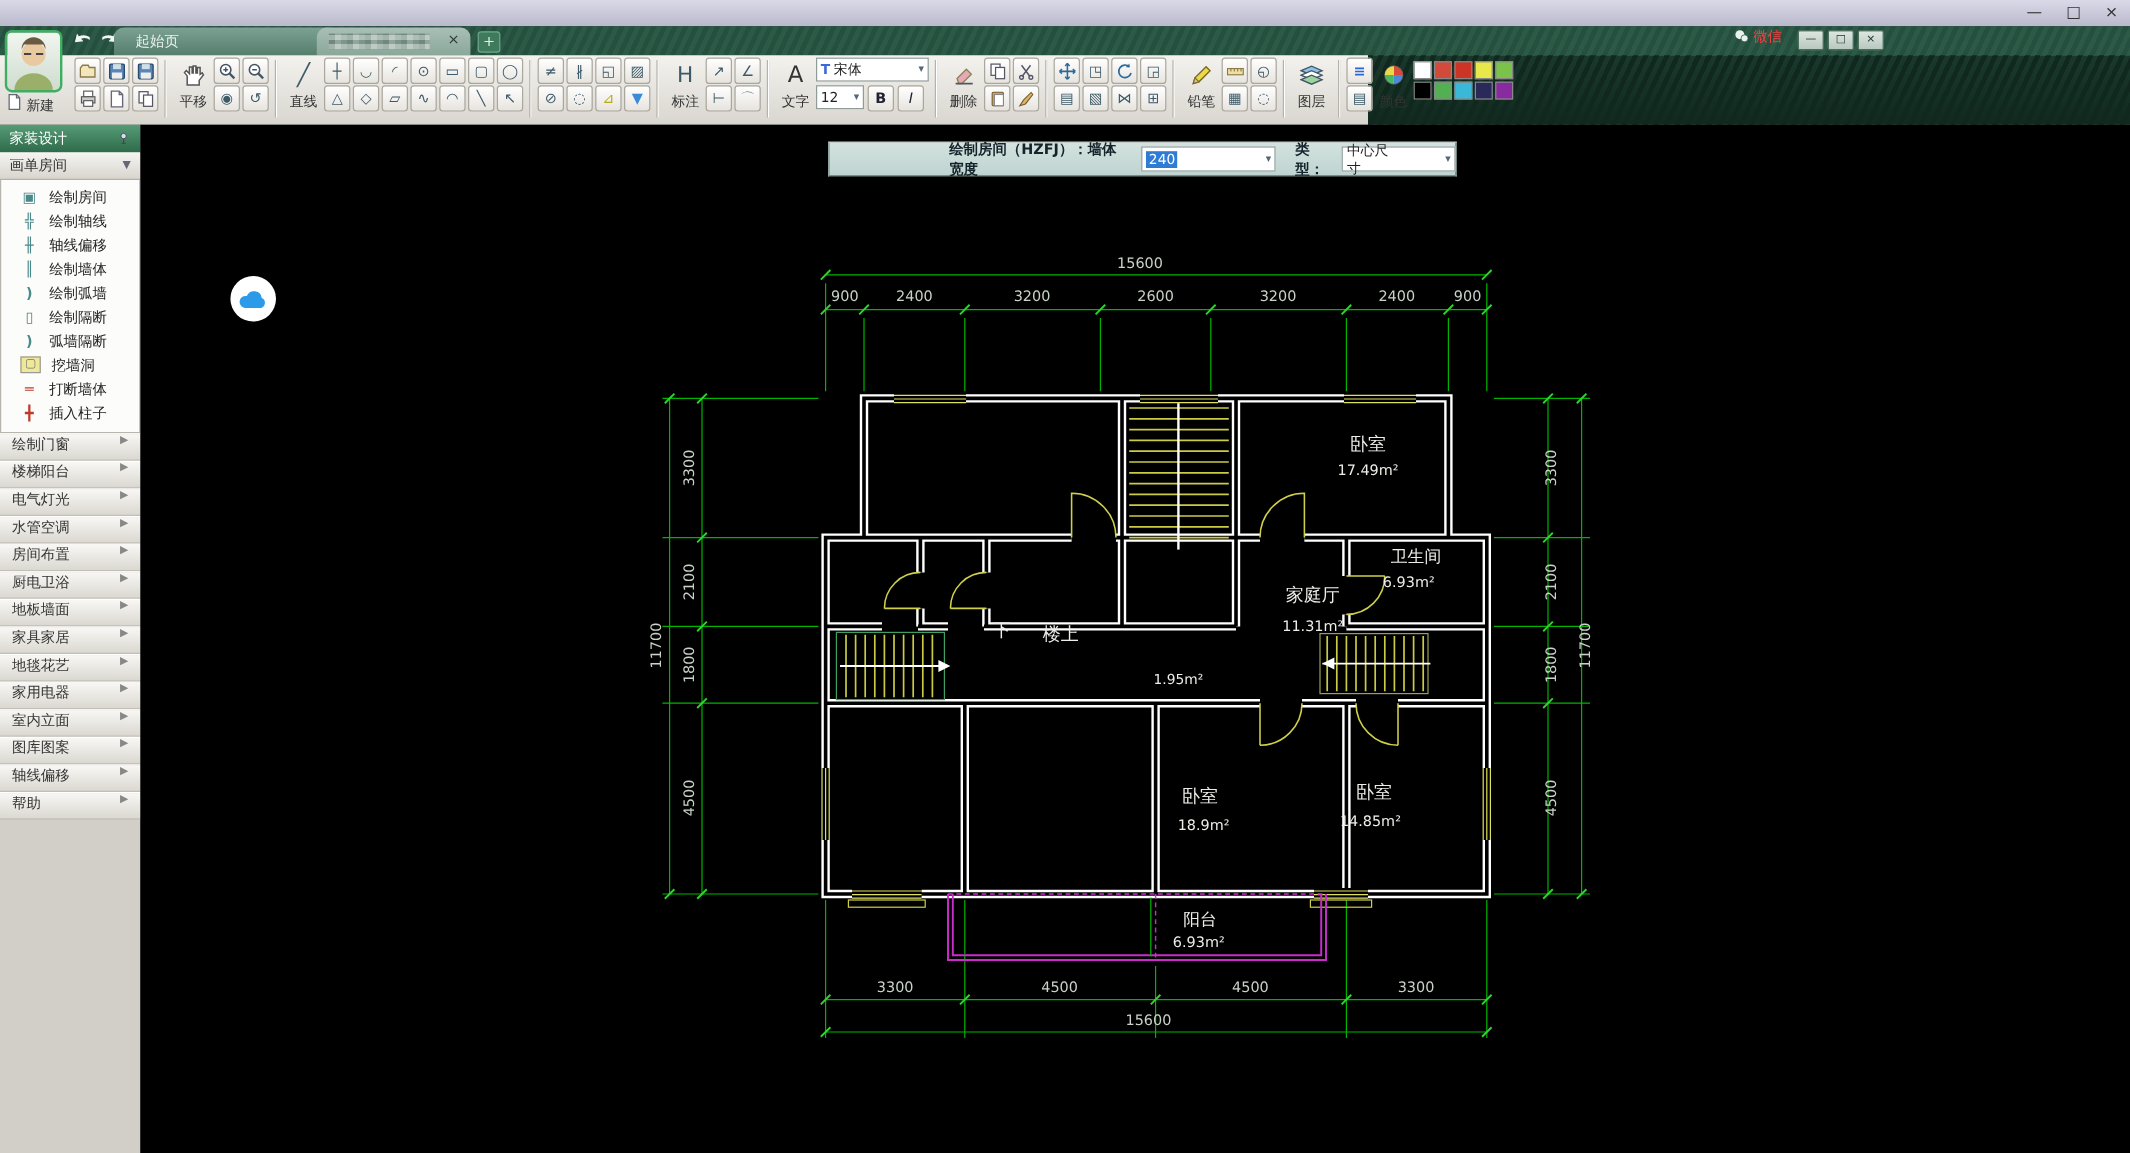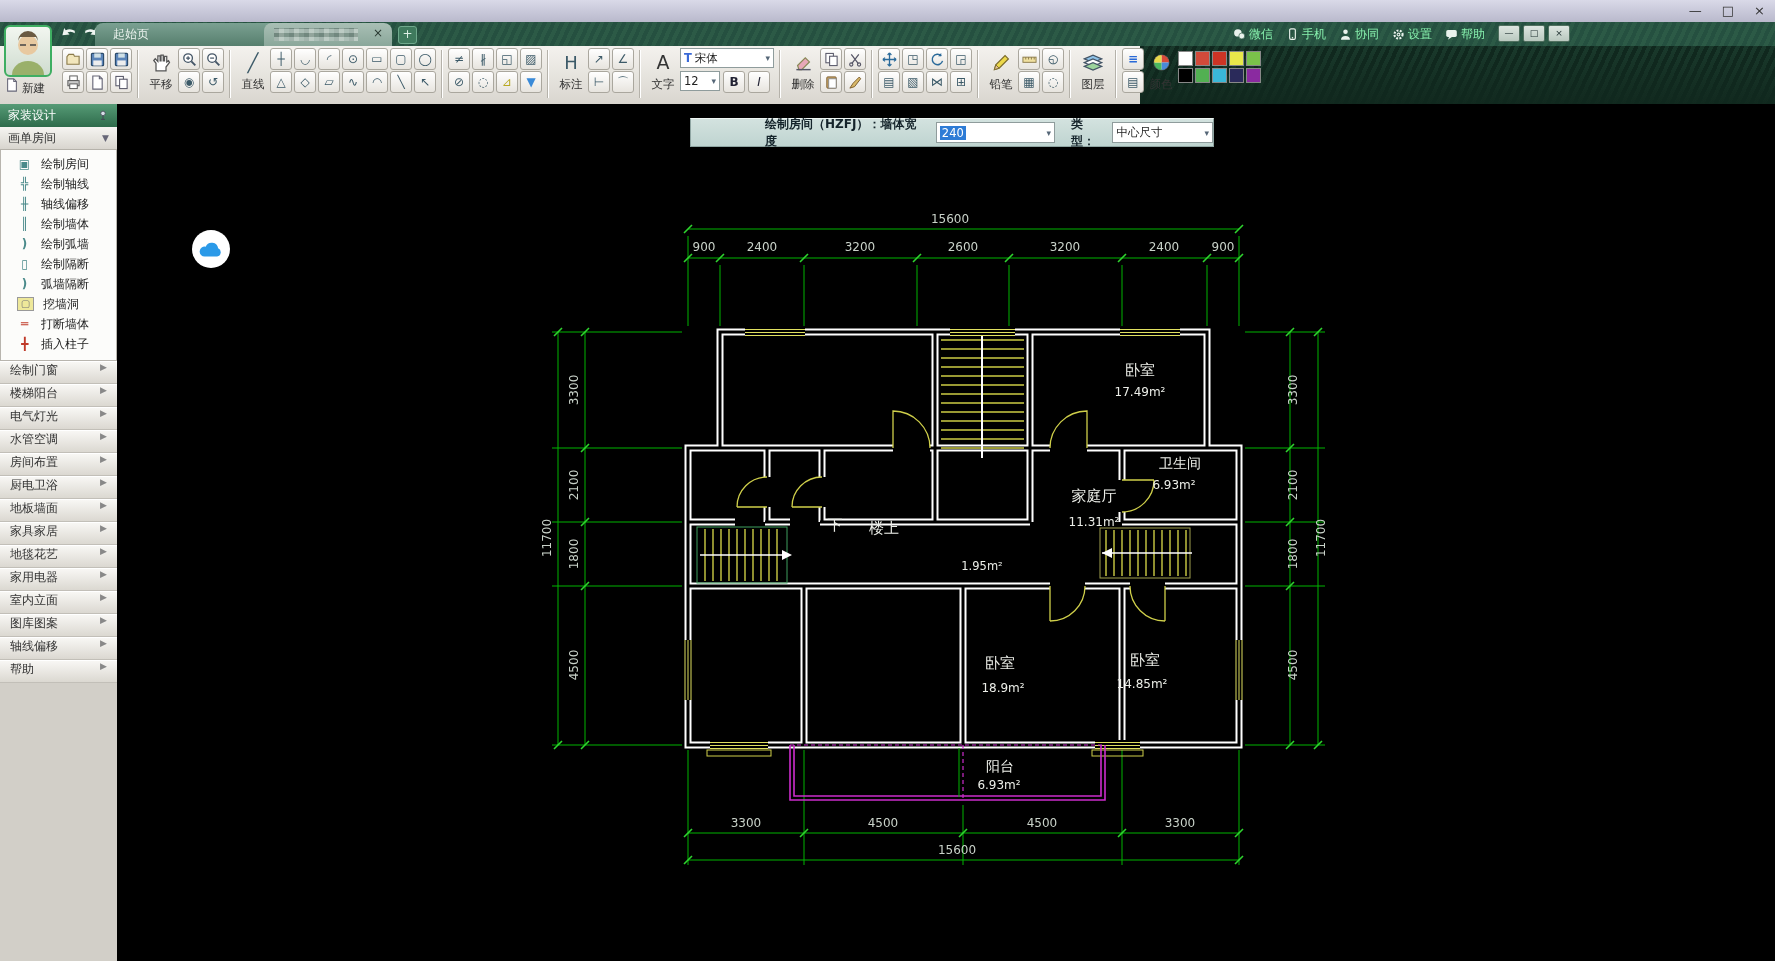--- a/index.html
+++ b/index.html
@@ -15,21 +15,21 @@
   .navarr{position:absolute;top:25px;width:20px;height:18px;}
   .tab{position:absolute;top:23px;height:23px;border-radius:8px 8px 0 0;display:flex;align-items:center;}
   #tab1{left:95px;width:168px;background:linear-gradient(#7ba192,#567e6d);color:#eaf2ed;font-size:12px;padding-left:18px;}
   #tab2{left:264px;width:118px;background:linear-gradient(#a9bfb5,#8aa79a);padding-left:10px;}
   .mosaic{width:84px;height:13px;background:
      repeating-linear-gradient(0deg,rgba(255,255,255,.28) 0 4px,rgba(0,0,0,.10) 4px 8px),
      repeating-linear-gradient(90deg,#7e978d 0 5px,#a3b8ae 5px 10px,#8ca69b 10px 15px);}
   #tabclose{position:absolute;left:370px;top:26px;color:#2a3a32;font-size:12px;width:16px;text-align:center;}
   #newtab{position:absolute;left:398px;top:26px;width:17px;height:16px;background:#3f7a5d;border:1px solid #6fa98c;
      color:#dff0e6;font-size:12px;line-height:15px;text-align:center;border-radius:3px;}
-  #quick{position:absolute;right:290px;top:22px;height:24px;display:flex;align-items:center;gap:13px;color:#86efac;font-size:12px;}
+  #quick{position:absolute;right:290px;top:22px;height:24px;display:flex;align-items:center;gap:13px;color:#ef4444;font-size:12px;flex-direction:column;}
   .qitem{display:flex;align-items:center;gap:3px;}
   .qitem svg{width:13px;height:13px;}
   #minis{position:absolute;right:205px;top:25px;display:flex;gap:3px;}
   #minis div{width:20px;height:15px;background:linear-gradient(#dde6e0,#b9c8bf);border:1px solid #50705f;
      color:#233;font-size:9px;line-height:14px;text-align:center;border-radius:2px;}
   
   #toolbar{left:0;top:46px;width:1775px;height:58px;background:linear-gradient(#f4f2ee,#d9d6cf);border-bottom:1px solid #a9a69e;}
   #toolbar-right{left:1140px;top:46px;width:635px;height:58px;
      background:repeating-linear-gradient(115deg,#10281e 0 4px,#16332656 4px 8px),linear-gradient(#1b3c2e,#0f241b);}
   #avatar{left:4px;top:25px;width:44px;height:48px;border:2px solid #3fae62;border-radius:6px;background:linear-gradient(#f2f6f0,#cfdccf);z-index:9;}
@@ -60,21 +60,21 @@
   .tool .tico{width:15px;margin-left:16px;margin-right:9px;text-align:center;color:#4a8a8a;font-size:12px;font-weight:bold;}
   .tool:nth-child(8) .tico{background:#eee89a;border:1px solid #999;color:#777;font-size:10px;height:12px;line-height:11px;}
   .tool:nth-child(9) .tico,.tool:nth-child(10) .tico{color:#c03a2a;}
   .sgroup{height:21px;background:linear-gradient(#f8f7f4,#dbd8d1);border-bottom:1px solid #c2bfb8;border-top:1px solid #fff;
      display:flex;align-items:flex-start;padding:0 10px;font-size:12px;color:#333;}
   .sgroup .arr{margin-left:auto;color:#888;font-size:9px;}
   
   #canvas{left:117px;top:104px;width:1658px;height:857px;background:#000;}
   #optionbar{left:690px;top:118px;width:522px;height:27px;background:linear-gradient(#d3e2df,#bfd4d0);
      border:1px solid #8fa5a2;border-top:1px solid #eef5f3;display:flex;align-items:center;font-size:12px;color:#15242b;z-index:8;}
-  #optionbar .prompt{margin-left:74px;font-weight:bold;}
+  #optionbar .prompt{margin-left:100px;font-weight:bold;}
   #ob-width{width:113px;height:19px;margin-left:10px;}
   #ob-width .val{background:#2e7cd6;color:#fff;padding:0 2px;}
   #ob-type{width:94px;height:19px;margin-left:6px;gap:40px;}
   #optionbar .tlabel{margin-left:16px;font-weight:bold;}
   #cloud{left:192px;top:230px;width:38px;height:38px;border-radius:50%;background:#fff;box-shadow:0 0 6px #0008;
      display:flex;align-items:center;justify-content:center;z-index:7;}
   #cloud svg{width:26px;height:26px;}
   #plan{position:absolute;left:117px;top:104px;width:1658px;height:857px;}
   text{font-family:"DejaVu Sans","Liberation Sans",sans-serif;}
   .dimt{fill:#c9d2c9;font-size:12px;text-anchor:middle;}

